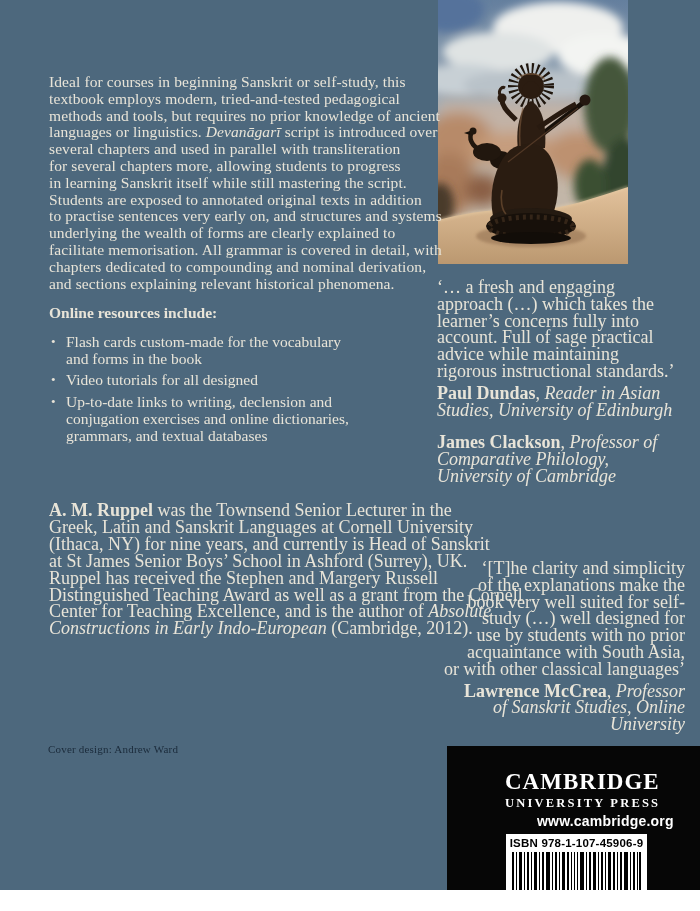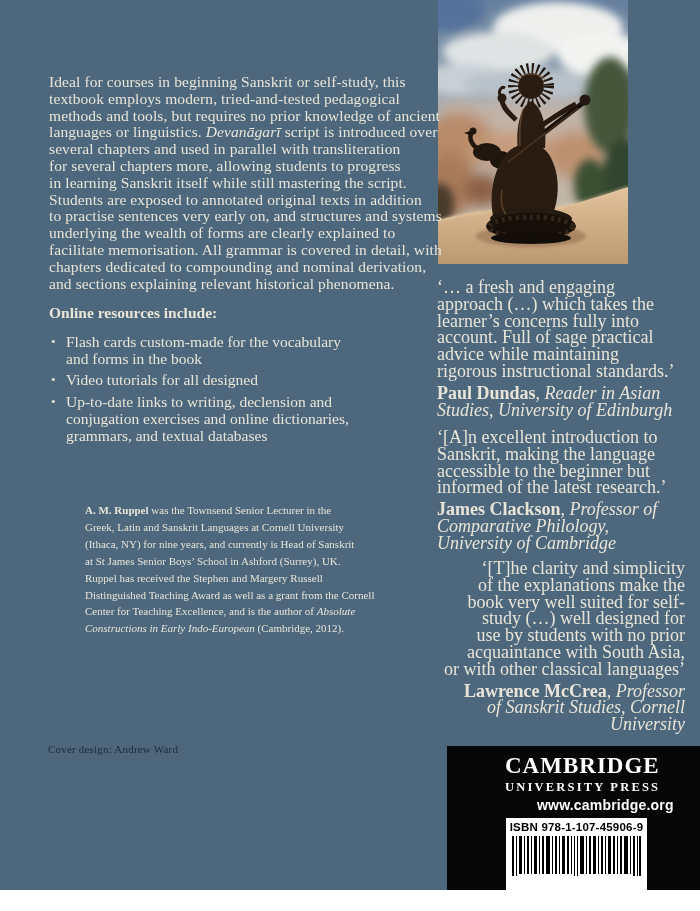--- a/index.html
+++ b/index.html
@@ -17,21 +17,21 @@
   }
   .resources { position:absolute; left:49px; top:305px; width:400px;
     font-size:15.5px; line-height:16.8px; }
   .res-heading { font-weight:bold; margin-bottom:12px; }
   .res-list { list-style:none; margin:0; padding:0; }
   .res-item { position:relative; padding-left:17px; margin-bottom:5px; }
   .bullet { position:absolute; left:2px; top:0; font-size:13px; }
   .li-text { white-space:pre-line; }
   .bio {
     position:absolute; left:49px; top:502px; width:460px;
-    font-size:11px; line-height:16.9px;margin-left:36px;
+    font-size:18px; line-height:16.9px;
   }
   .credit {
     position:absolute; left:48px; top:743px;
     font-size:11px; color:#1b2b3b; letter-spacing:0.2px;text-align:right;
   }
   
   .photo { position:absolute; left:438px; top:0; width:190px; height:264px; }
   .photo svg { display:block; }
   
   .quote { position:absolute; left:437px; width:248px;
@@ -39,21 +39,21 @@
   .q1 { top:279px; } .q2 { top:429px; } .q3 { top:560px;text-align:right; }
   .q-body { white-space:pre-line; }
   .q-attr { margin-top:5px; }
   .q-attr .b { font-weight:bold; }
   .q-attr .i { font-style:italic; }
   
   .publisher {
     position:absolute; left:447px; top:746px; width:253px; height:165px;
     background:#060606; color:#ffffff;
   }
-  .pub-inner { padding:8px 0 0 58px; }
+  .pub-inner { padding:24px 0 0 58px; }
   .pub-name1 {
     font-family:"Liberation Serif", serif; font-weight:bold;
     font-size:23px; line-height:1.05; letter-spacing:1px;
   }
   .pub-name2 {
     font-family:"Liberation Serif", serif; font-weight:bold;
     font-size:12.5px; letter-spacing:2.2px; margin-top:2px;
   }
   .pub-url {
     font-family:"Liberation Sans", sans-serif; font-weight:bold;
@@ -201,35 +201,31 @@
   <div class="quote q1">
     <div class="q-body">‘… a fresh and engaging
 approach (…) which takes the
 learner’s concerns fully into
 account. Full of sage practical
 advice while maintaining
 rigorous instructional standards.’</div>
     <div class="q-attr rich"><span class="b" style="font-weight: bold;">Paul Dundas</span><span>, </span><span class="i" style="font-style: italic;">Reader in Asian</span><br><span class="i" style="font-style: italic;">Studies, University of Edinburgh</span></div>
   </div>
   <div class="quote q2">
-    <div class="q-body">‘[A]n excellent introduction to
-Sanskrit, making the language
-accessible to the beginner but
-informed of the latest research.’</div>
     <div class="q-attr rich"><span class="b" style="font-weight: bold;">James Clackson</span><span>, </span><span class="i" style="font-style: italic;">Professor of</span><br><span class="i" style="font-style: italic;">Comparative Philology,</span><br><span class="i" style="font-style: italic;">University of Cambridge</span></div>
   </div>
   <div class="quote q3">
     <div class="q-body">‘[T]he clarity and simplicity
 of the explanations make the
 book very well suited for self-
 study (…) well designed for
 use by students with no prior
 acquaintance with South Asia,
 or with other classical languages’</div>
-    <div class="q-attr rich"><span class="b" style="font-weight: bold;">Lawrence McCrea</span><span>, </span><span class="i" style="font-style: italic;">Professor</span><br><span class="i" style="font-style: italic;">of Sanskrit Studies, Cornell</span><br><span class="i" style="font-style: italic;">University</span></div>
+    <div class="q-attr rich"><span class="b" style="font-weight: bold;">Lawrence McCrea</span><span>, </span><span class="i" style="font-style: italic;">Professor</span><br><span class="i" style="font-style: italic;">of Sanskrit Studies, Online</span><br><span class="i" style="font-style: italic;">University</span></div>
   </div>
 
   <div class="publisher">
     <div class="pub-inner">
       <div class="pub-name1">CAMBRIDGE</div>
       <div class="pub-name2">UNIVERSITY PRESS</div>
       <div class="pub-url">www.cambridge.org</div>
       <div class="barcode-box">
         <div class="isbn">ISBN 978-1-107-45906-9</div>
         <svg class="bars" width="129" height="40" viewBox="0 0 129 40" xmlns="http://www.w3.org/2000/svg">

